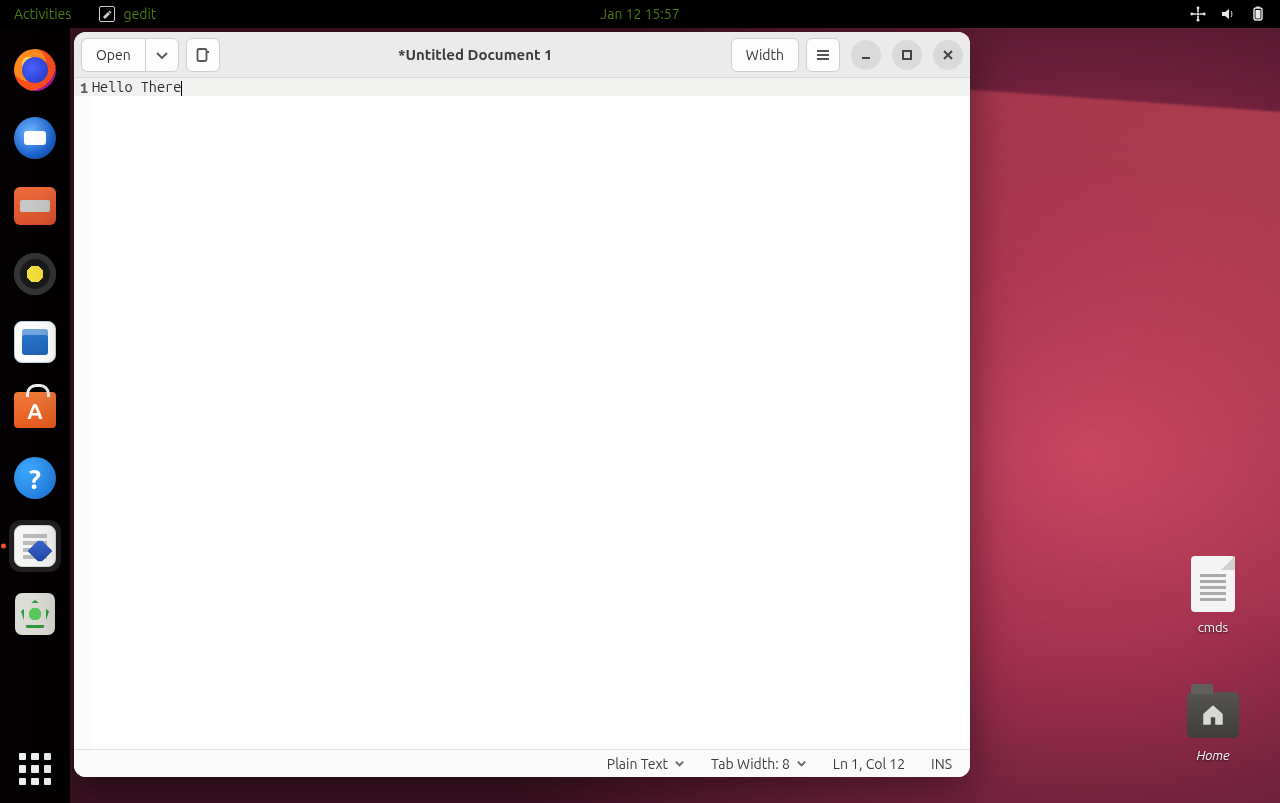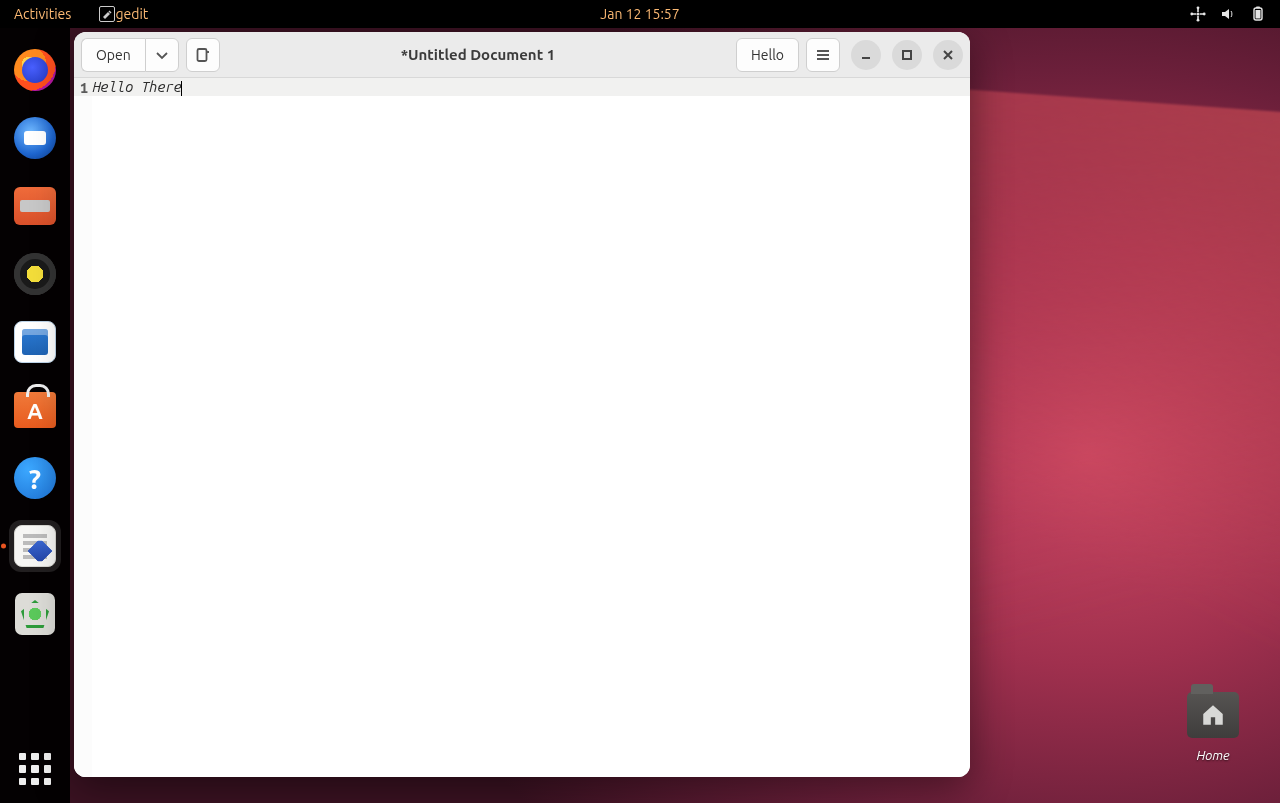--- a/index.html
+++ b/index.html
@@ -2,25 +2,25 @@
 <html><head>
 <meta charset="utf-8">
 <style>
   * { box-sizing: border-box; margin: 0; padding: 0; }
   html, body { width: 1280px; height: 803px; overflow: hidden; font-family: "Ubuntu", "Cantarell", sans-serif; }
   body { background: #1b1b1b; position: relative; }
 
   
   .topbar {
     position: absolute; top: 0; left: 0; right: 0; height: 28px;
-    background: #000; color: #fdba74; font-size: 14px;
+    background: #000; color: #4d7c0f; font-size: 14px;
     display: flex; align-items: center; z-index: 10;
   }
   .topbar .activities { padding: 0 14px; cursor: pointer; }
-  .topbar .curapp { display: flex; gap: 0; padding: 0 14px; cursor: pointer; }
+  .topbar .curapp { display: flex; gap: 8px; padding: 0 14px; cursor: pointer; }
   .topbar .curapp .appicon { width: 16px; height: 16px; border:1px solid #ccc; border-radius:2px; display:flex; align-items:center; justify-content:center; }
   .topbar .curapp .appicon svg { width: 10px; height: 10px; }
   .topbar .clock { position: absolute; left: 50%; transform: translateX(-50%); }
   .topbar .tray { margin-left: auto; display: flex; align-items: center; gap: 14px; padding-right: 14px; }
   .topbar .tray .trayicon { width: 16px; height: 16px; display:flex; align-items:center; justify-content:center; }
   .topbar .tray svg { width: 16px; height: 16px; fill: #e6e6e6; }
 
   
   .desktop {
     position: absolute; top: 28px; left: 0; right: 0; bottom: 0;
@@ -113,21 +113,21 @@
   .hb-split .hb-btn:last-child{border-radius:0 6px 6px 0; width:34px;padding:0;}
   .hb-iconbtn{width:34px;padding:0;}
   .hb-title{flex:1;text-align:center;font-weight:700;color:#3b3b3b;font-size:15px;}
   .wctrl{width:30px;height:30px;border-radius:50%;background:#dadada;display:flex;align-items:center;justify-content:center;cursor:pointer;margin-left:4px;}
   .wctrl svg{width:12px;height:12px;stroke:#444;stroke-width:2;fill:none;}
   .headerbar svg.icn{width:16px;height:16px;stroke:#555;stroke-width:1.8;fill:none;}
 
   .editor{flex:1;display:flex;background:#fff;font-family:"Ubuntu Mono","DejaVu Sans Mono",monospace;font-size:14.5px;position:relative;}
   .linerow{height:18px;display:flex;align-items:center;width:100%;background:#f1f1f0;}
   .lineno{width:16px;text-align:right;color:#5a5a5a;font-weight:700;padding-right:2px;user-select:none;}
-  .linetxt{color:#2c2c2c;white-space:pre;padding-left:2px;font-style:italic;}
+  .linetxt{color:#2c2c2c;white-space:pre;padding-left:2px;}
   .caret{display:inline-block;width:1px;height:15px;background:#000;vertical-align:middle;margin-left:0px;}
   .gutter-bg{position:absolute;left:0;top:0;bottom:0;width:18px;background:#fcfcfc;border-right:0;}
   .editor-content{position:relative;flex:1;}
   .statusbar{
     height:28px;background:#fafafa;border-top:1px solid #e2e2e2;
     display:flex;align-items:center;justify-content:flex-end;gap:26px;
     padding:0 18px;font-size:14px;color:#3c3c3c;
   }
   .statusbar .sbitem{display:flex;align-items:center;gap:6px;cursor:pointer;}
   .statusbar svg{width:11px;height:11px;stroke:#666;stroke-width:2;fill:none;}
@@ -168,20 +168,26 @@
         <svg viewBox="0 0 16 16">
           <rect x="4" y="2" width="8" height="12" rx="2" fill="none" stroke="#e6e6e6" stroke-width="1.4"></rect>
           <rect x="5.5" y="4" width="5" height="8.5"></rect>
           <rect x="6" y="0.5" width="4" height="1.8" rx="0.8"></rect>
         </svg>
       </span>
   </div>
 </div>
 
 <div class="desktop">
+  <div class="deskicon" style="right:22px; top:526px;">
+    <div class="glyph">
+        <div class="file-glyph"></div>
+      </div>
+    <div>cmds</div>
+  </div>
   <div class="deskicon" style="right:22px; top:654px;font-style:italic;">
     <div class="glyph">
       <div class="folder-glyph">
           <svg viewBox="0 0 24 24">
             <path d="M3 11 L12 3 L21 11 V21 H14 V14 H10 V21 H3 Z"></path>
           </svg>
         </div>
     </div>
     <div>Home</div>
   </div>
@@ -257,21 +263,21 @@
           </svg>
       </div>
     </div>
     <div class="hb-btn hb-iconbtn">
       <svg class="icn" viewBox="0 0 16 16">
           <rect x="2.5" y="2" width="9" height="12" rx="1.5"></rect>
           <path d="M12 5h2M13 4v2" stroke-width="1.6"></path>
         </svg>
     </div>
     <div class="hb-title">*Untitled Document 1</div>
-    <div class="hb-btn">Hello</div>
+    <div class="hb-btn">Width</div>
     <div class="hb-btn hb-iconbtn">
       <svg class="icn" viewBox="0 0 16 16">
           <path d="M2 4h12M2 8h12M2 12h12"></path>
         </svg>
     </div>
     <div class="wctrl">
         <svg viewBox="0 0 12 12">
           <path d="M2 9h8"></path>
         </svg>
       </div>
@@ -290,13 +296,29 @@
   <div class="editor">
     <div class="gutter-bg"></div>
     <div class="editor-content">
       <div class="linerow">
         <span class="lineno">1</span>
         <span class="linetxt"><span>Hello There</span><span class="caret"></span></span>
       </div>
     </div>
   </div>
 
+  <div class="statusbar">
+    <div class="sbitem">
+      <span>Plain Text</span>
+      <svg viewBox="0 0 12 12">
+          <path d="M2 4l4 4 4-4"></path>
+        </svg>
+    </div>
+    <div class="sbitem">
+      <span>Tab Width: 8</span>
+      <svg viewBox="0 0 12 12">
+          <path d="M2 4l4 4 4-4"></path>
+        </svg>
+    </div>
+    <div class="sbitem">Ln 1, Col 12</div>
+    <div class="sbitem">INS</div>
+  </div>
 </div>
 
 </body></html>

